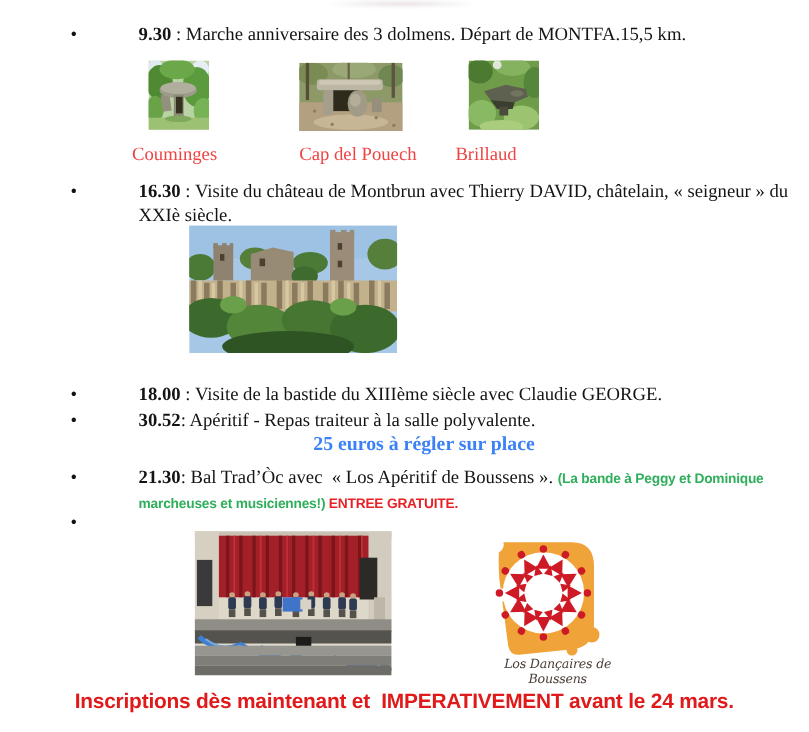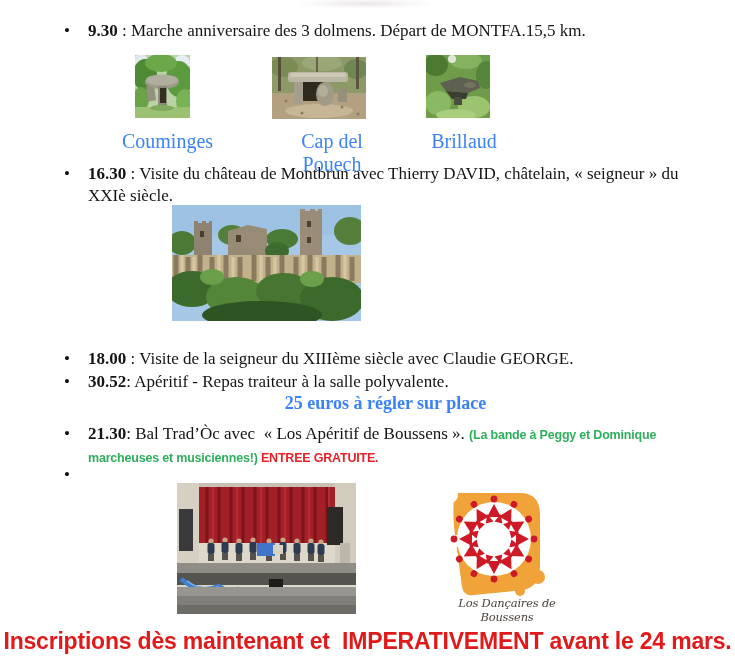--- a/index.html
+++ b/index.html
@@ -9,33 +9,33 @@
   }
   .remnant{
     position:absolute;left:300px;top:0;width:130px;height:7px;
     background:radial-gradient(ellipse at center, rgba(190,160,175,.35), rgba(220,235,220,.12) 70%, transparent);
     filter:blur(1.5px);
   }
   .li-row{position:absolute;left:64px;width:660px;display:flex;align-items:flex-start;}
   .bullet{width:24px;flex:0 0 24px;font-size:17px;line-height:22px;color:#111;}
   .li-text{font-size:17px;line-height:22px;white-space:pre-wrap;}
   .li-text b{font-weight:bold;}
-  .w632{width:632px;}
+  .w632{width:632px;margin-left:38px;}
   .ann-green{font-family:"Liberation Sans",sans-serif;font-weight:bold;font-size:12.5px;color:#2fae5c;letter-spacing:-0.2px;}
   .ann-red{font-family:"Liberation Sans",sans-serif;font-weight:bold;font-size:12.5px;color:#e82127;letter-spacing:-0.2px;}
-  .caption{position:absolute;font-size:20px;text-align:center;color:#3b82f6;}
+  .caption{position:absolute;font-size:17px;color:#ef4444;}
   .figure{position:absolute;display:block;}
   .figure svg{display:block;}
   .castle-note{position:absolute;left:366px;top:302px;font-size:17px;color:#141414;}
   .price-line{position:absolute;left:0;top:393px;width:100%;padding-left:36px;box-sizing:border-box;
     text-align:center;font-size:18px;font-weight:bold;color:#3b82f6;}
   .logo-caption{position:absolute;left:444px;top:596px;width:126px;text-align:center;
     font-family:"DejaVu Serif",serif;font-style:italic;font-size:11.5px;color:#4a3f39;letter-spacing:-0.2px;}
   .footer{position:absolute;left:0;top:628px;width:100%;text-align:center;
-    font-family:"Liberation Sans",sans-serif;font-weight:bold;font-size:23px;color:#e01a1a;white-space:pre-wrap;letter-spacing:-0.2px;}
+    font-family:"Liberation Sans",sans-serif;font-weight:bold;font-size:19px;color:#e01a1a;white-space:pre-wrap;letter-spacing:-0.2px;}
 </style>
 </head>
 <body>
 
 <div class="page">
 
   <div class="remnant"></div>
 
   <div class="li-row" style="top:20px;">
     <span class="bullet">•</span>
@@ -144,21 +144,21 @@
       <ellipse cx="160" cy="94" rx="32" ry="22" fill="#3c6a2c"></ellipse>
       <ellipse cx="90" cy="110" rx="60" ry="14" fill="#2f5423"></ellipse>
       <ellipse cx="40" cy="72" rx="12" ry="8" fill="#6aa04a"></ellipse>
       <ellipse cx="140" cy="74" rx="12" ry="8" fill="#6aa04a"></ellipse>
     </svg>
   </span>
 
 
   <div class="li-row" style="top:348px;">
     <span class="bullet">•</span>
-    <span class="li-text w632"><b>18.00</b><span> : Visite de la seigneur du XIIIème siècle avec Claudie GEORGE.</span></span>
+    <span class="li-text w632"><b>18.00</b><span> : Visite de la bastide du XIIIème siècle avec Claudie GEORGE.</span></span>
   </div>
 
   <div class="li-row" style="top:371px;">
     <span class="bullet">•</span>
     <span class="li-text w632"><b>30.52</b><span>: Apéritif - Repas traiteur à la salle polyvalente.</span></span>
   </div>
 
   <div class="price-line">25 euros à régler sur place</div>
 
   <div class="li-row" style="top:423px;">

